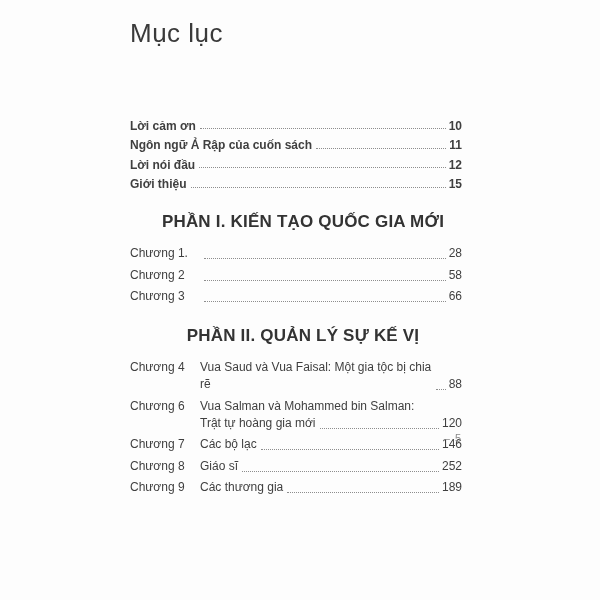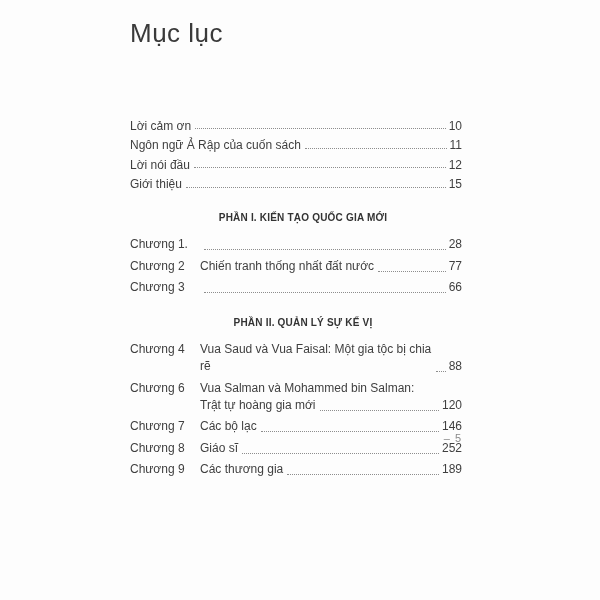--- a/index.html
+++ b/index.html
@@ -16,37 +16,37 @@
     height: 464px;
     padding: 18px 138px 0 130px;
   }
   .doc-title {
     font-size: 26px;
     font-weight: 500;
     letter-spacing: 0.5px;
     color: #3a3a3a;
   }
   .toc { font-size: 12px; }
-  .front-matter { margin-top: 64px; }
+  .front-matter { margin-top: 64px; font-weight: bold; }
   .fm-row {
     display: flex;
     align-items: flex-end;
     height: 19.5px;
   }
   .leader {
     flex: 1;
     min-width: 10px;
     border-bottom: 1px dotted #8d8d8d;
     margin: 0 3px 3.5px 4px;
   }
   .pg { white-space: nowrap; }
   .part-heading {
     text-align: center;
     font-weight: 700;
-    font-size: 10px;
+    font-size: 17px;
     color: #333333;
     letter-spacing: 0.2px;
     padding-left: 14px;
     margin-top: 21px;
     margin-bottom: 13px;
   }
   .chapter-row {
     display: flex;
     margin-bottom: 4.5px;
   }
@@ -112,23 +112,22 @@
           <span class="leader"></span>
           <span class="pg">28</span>
         </div>
       </div>
     </div>
 
     <div class="chapter-row">
       <span class="ch-label">Chương 2</span>
       <div class="ch-body">
         <div class="ch-line">
-          <span>Chiến tranh thống nhất đất nước</span>
-          <span class="leader"></span>
-          <span class="pg">77</span>
+          <span class="leader"></span>
+          <span class="pg">58</span>
         </div>
       </div>
     </div>
 
     <div class="chapter-row">
       <span class="ch-label">Chương 3</span>
       <div class="ch-body">
         <div class="ch-line">
           <span class="leader"></span>
           <span class="pg">66</span>

